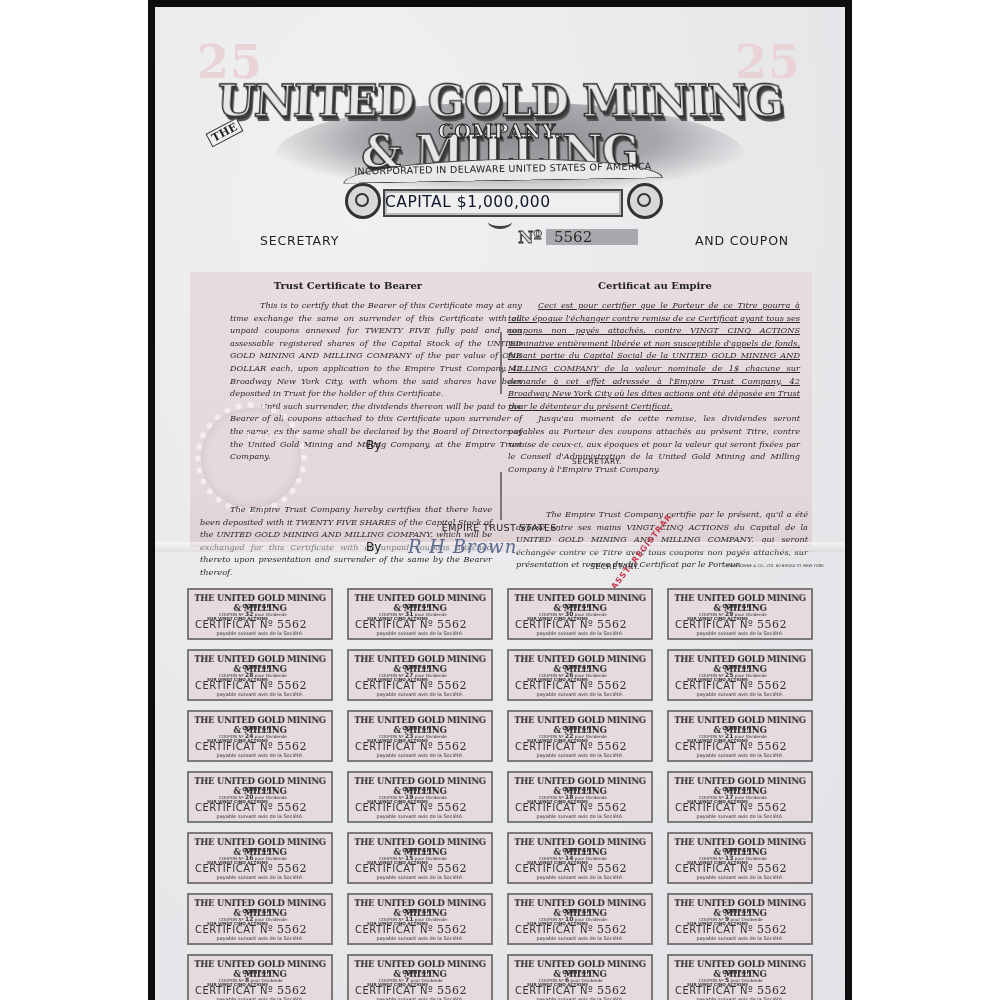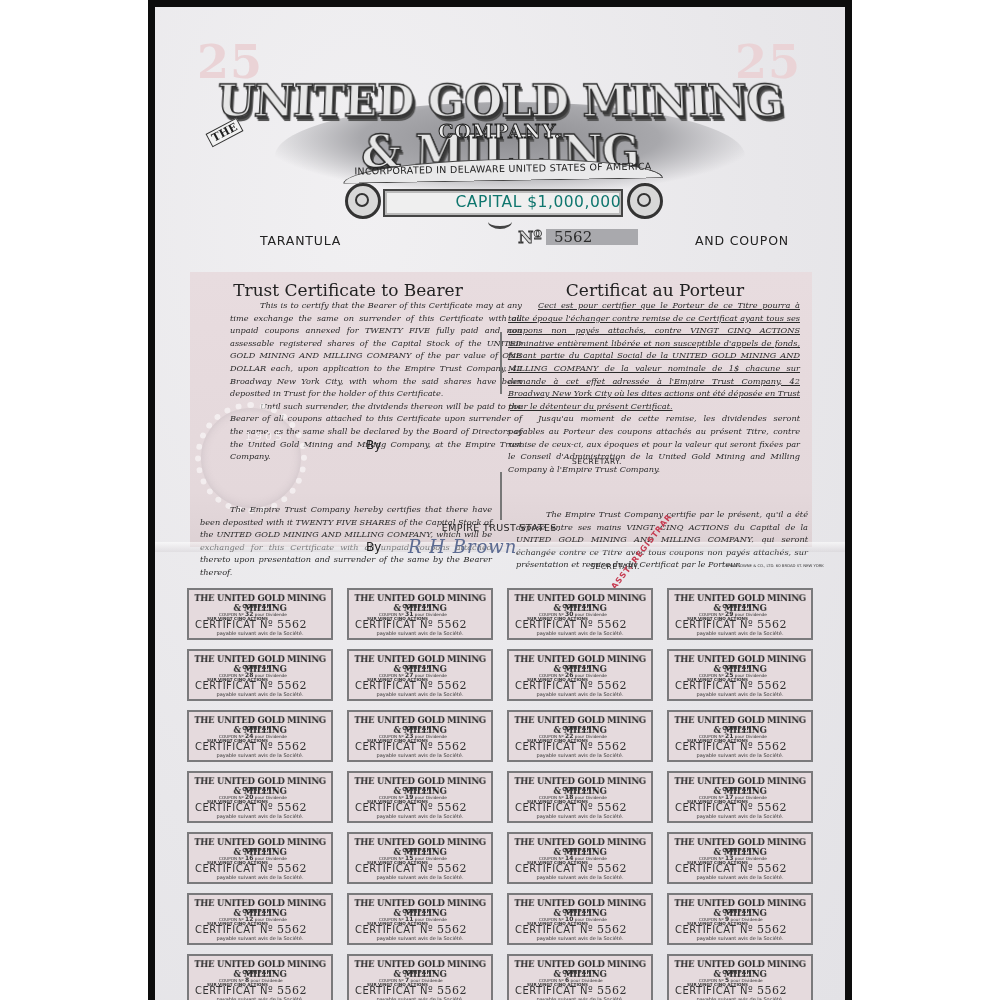--- a/index.html
+++ b/index.html
@@ -20,37 +20,37 @@
   .the-lbl { position:absolute; left:52px; top:118px; font-family:"DejaVu Serif", serif; font-size:11px; font-weight:bold; color:#222;
     background:#f2f2f2; border:1px solid #333; padding:0 3px; transform:rotate(-28deg); }
   .company { position:absolute; left:0; width:690px; top:113px; text-align:center; font-family:"DejaVu Serif", serif; font-weight:bold; font-size:19px;
     color:#e8e8e8; -webkit-text-stroke:1px #222; letter-spacing:1px; }
   .nonass { position:absolute; left:0; width:690px; top:140px; text-align:center; font-family:"DejaVu Serif", serif; font-size:13px; color:#f2f2f2;
     -webkit-text-stroke:0.6px #222; font-weight:bold; }
   .ribbon { position:absolute; left:188px; top:152px; width:318px; height:20px; background:#e9e9ea; border:1px solid #444;
     border-radius:50% 50% 50% 50% / 100% 100% 0 0; transform:rotate(-1deg); }
   .ribbon-text { position:absolute; left:0; top:3px; width:100%; text-align:center; font-size:9.5px; color:#222; letter-spacing:0.3px; }
   .capital-box { position:absolute; left:228px; top:182px; width:236px; height:24px; background:#efefef; border:2px solid #444; box-shadow:0 0 0 2px #bbb inset; }
-  .capital-text { position:absolute; left:0; top:2px; width:100%; text-align:right; font-size:15.5px; color:#0f766e; letter-spacing:0.5px; }
+  .capital-text { position:absolute; left:0; top:2px; width:100%; text-align:left; font-size:15.5px; color:#0f172a; letter-spacing:0.5px; }
   .scroll { position:absolute; top:176px; width:30px; height:30px; border-radius:50%; border:3px solid #333; background:#d8d8d8; }
   .scroll.l { left:190px; } .scroll.r { left:472px; }
   .scroll::after { content:""; position:absolute; left:7px; top:7px; width:10px; height:10px; border-radius:50%; border:2px solid #333; }
   .finial { position:absolute; left:333px; top:207px; width:24px; height:12px; border-bottom:3px solid #444; border-radius:0 0 50% 50%; }
 
   .tarantula { position:absolute; left:105px; top:226px; font-size:12.5px; color:#222; letter-spacing:0.8px; }
   .omega { position:absolute; left:540px; top:226px; font-size:12.5px; color:#222; letter-spacing:0.8px; }
   .no-lbl { position:absolute; left:363px; top:220px; font-family:"DejaVu Serif", serif; font-weight:bold; font-size:17px; color:#d8d8d8; -webkit-text-stroke:0.8px #333; }
   .no-box { position:absolute; left:391px; top:222px; width:92px; height:16px; background:#a9a9ad; }
   .no-val { position:absolute; left:8px; top:-1px; font-family:"DejaVu Serif", serif; font-size:15px; color:#2a2a2a; }
 
   
   .pink { position:absolute; left:35px; top:265px; width:622px; height:275px; background:#e6dadd;
     background-image:linear-gradient(180deg, #e8dcdf 0%, #e4d8db 80%, #ddd1d4 100%); }
   .fold { position:absolute; left:0; top:535px; width:690px; height:10px; background:linear-gradient(180deg, rgba(255,255,255,0.6), rgba(200,195,200,0.3)); }
-  .col-title { position:absolute; top:8px; width:300px; text-align:center; font-family:"DejaVu Serif", serif; font-size:17px; font-weight:normal; color:#222; }
+  .col-title { position:absolute; top:8px; width:300px; text-align:center; font-family:"DejaVu Serif", serif; font-size:10px; font-weight:bold; color:#222; }
   .col-title.en { left:8px; } .col-title.fr { left:315px; }
   .script { position:absolute; font-family:"DejaVu Serif", serif; font-style:italic; font-size:8.2px; line-height:12.6px; color:#2a2a2a; text-align:justify; }
   .script.en1 { left:8px; top:27px; width:292px; text-indent:30px;margin-left:32px; }
   .script.fr1 { left:318px; top:27px; width:292px; text-indent:30px;text-decoration:underline; }
   .script.en2 { left:10px; top:196px; width:292px; text-indent:30px;margin-top:35px; }
   .script.fr2 { left:326px; top:196px; width:292px; text-indent:30px;margin-top:40px; }
   .divider-v { position:absolute; left:310px; width:2px; background:#777; }
   .divider-v.a { top:60px; height:62px; } .divider-v.b { top:200px; height:48px; }
   .co-line { position:absolute; left:0; width:622px; text-align:center; font-size:9.5px; color:#222; letter-spacing:0.4px; }
   .co-line.a { top:150px; } .co-line.b { top:250px; }
@@ -95,31 +95,31 @@
     <div class="company">COMPANY.</div>
     <div class="ribbon">
       <div class="ribbon-text">INCORPORATED IN DELAWARE UNITED STATES OF AMERICA</div>
     </div>
     <div class="scroll l"></div>
     <div class="scroll r"></div>
     <div class="capital-box">
       <div class="capital-text">CAPITAL $1,000,000</div>
     </div>
     <div class="finial"></div>
-    <div class="tarantula">TARANTULA</div>
+    <div class="tarantula">SECRETARY</div>
     <div class="no-lbl">Nº</div>
     <div class="no-box">
       <span class="no-val">5562</span>
     </div>
     <div class="omega">AND COUPON</div>
   </div>
 
   <div class="pink">
     <div class="col-title en">Trust Certificate to Bearer</div>
-    <div class="col-title fr">Certificat au Porteur</div>
+    <div class="col-title fr">Certificat au Empire</div>
     <div class="script en1">
       <span>This is to certify that the Bearer of this Certificate may at any time exchange the same on surrender of this Certificate with all unpaid coupons annexed for TWENTY FIVE fully paid and non assessable registered shares of the Capital Stock of the UNITED GOLD MINING AND MILLING COMPANY of the par value of ONE DOLLAR each, upon application to the Empire Trust Company, 42 Broadway New York City, with whom the said shares have been deposited in Trust for the holder of this Certificate.</span><br>
       <span style="display:inline-block;text-indent:30px;">Until such surrender, the dividends thereon will be paid to the Bearer of all coupons attached to this Certificate upon surrender of the same, as the same shall be declared by the Board of Directors of the United Gold Mining and Milling Company, at the Empire Trust Company.</span>
     </div>
     <div class="script fr1">
       <span>Ceci est pour certifier que le Porteur de ce Titre pourra à toute époque l'échanger contre remise de ce Certificat ayant tous ses coupons non payés attachés, contre VINGT CINQ ACTIONS nominative entièrement libérée et non susceptible d'appels de fonds, faisant partie du Capital Social de la UNITED GOLD MINING AND MILLING COMPANY de la valeur nominale de 1$ chacune sur demande à cet effet adressée à l'Empire Trust Company, 42 Broadway New York City où les dites actions ont été déposée en Trust pour le détenteur du présent Certificat.</span><br>
       <span style="display:inline-block;text-indent:30px;">Jusqu'au moment de cette remise, les dividendes seront payables au Porteur des coupons attachés au présent Titre, contre remise de ceux-ci, aux époques et pour la valeur qui seront fixées par le Conseil d'Administration de la United Gold Mining and Milling Company à l'Empire Trust Company.</span>
     </div>
     <div class="divider-v a"></div>
 

